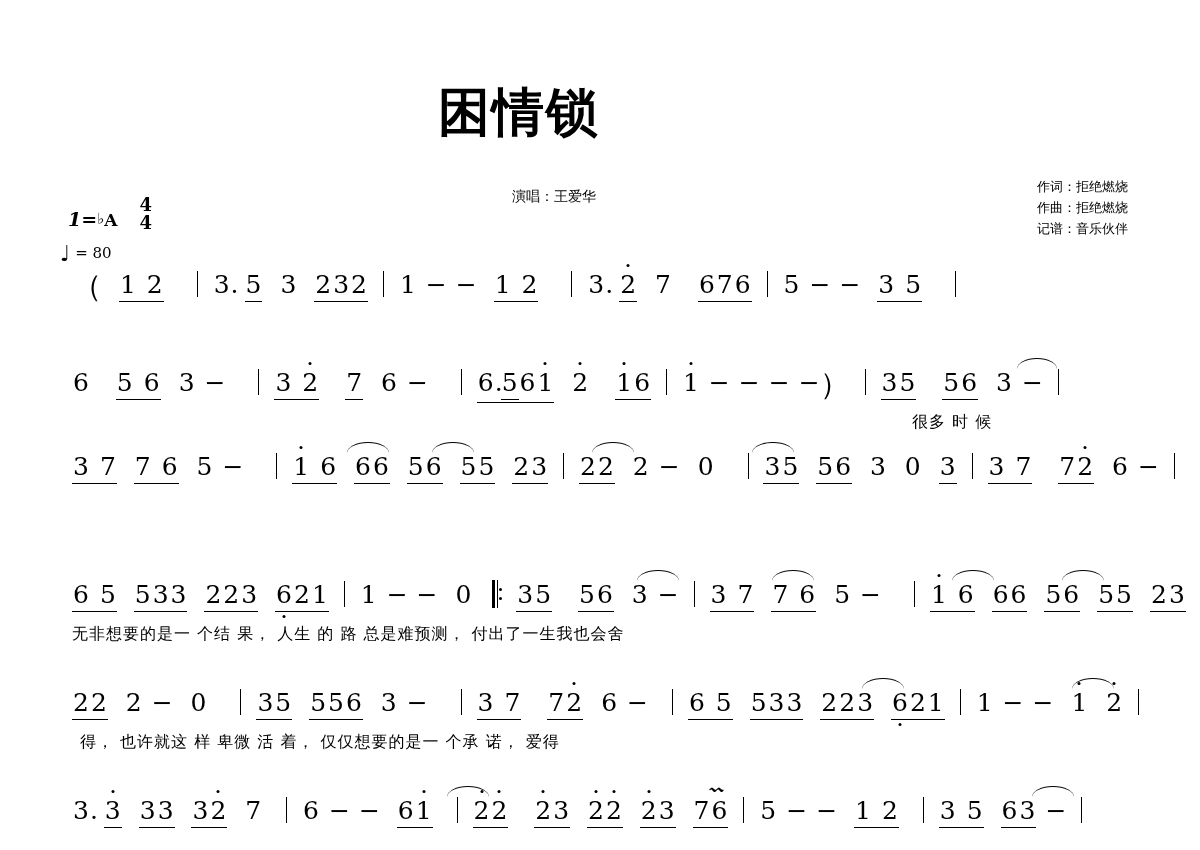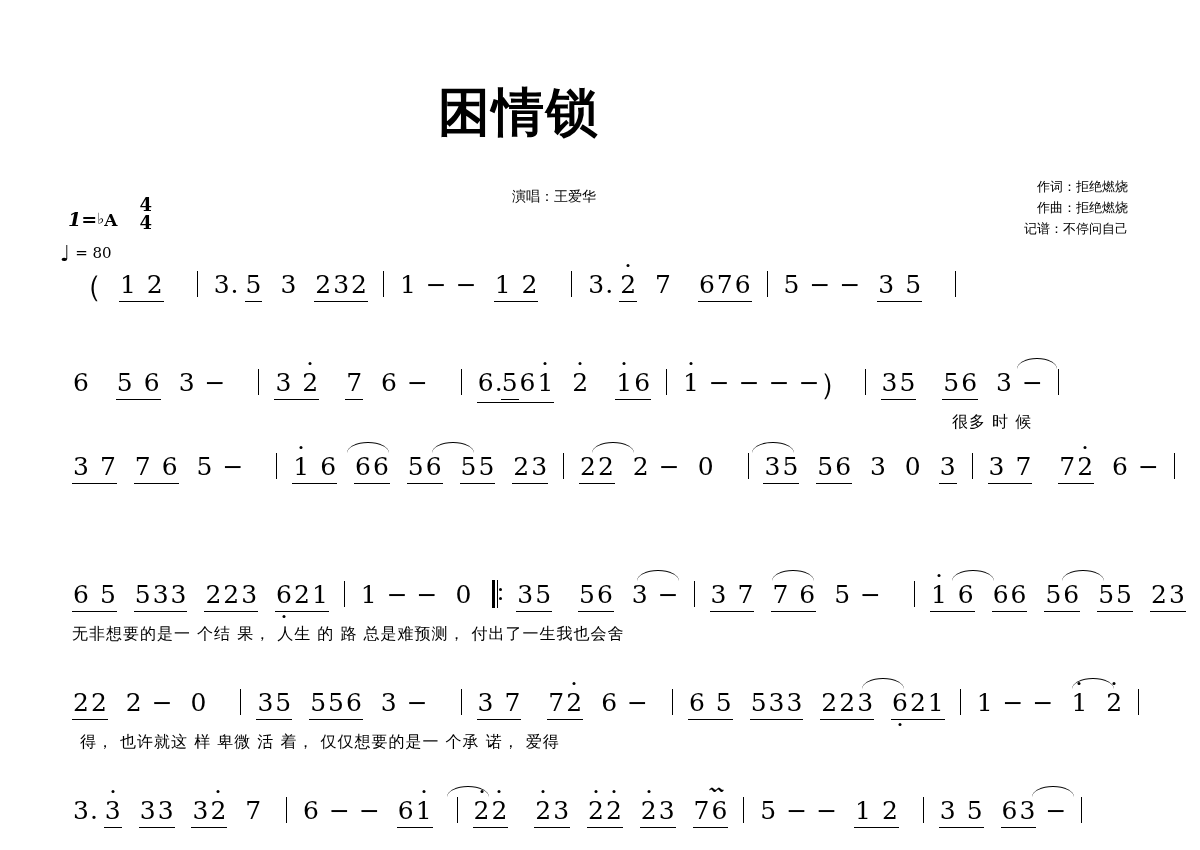--- a/index.html
+++ b/index.html
@@ -133,21 +133,21 @@
 <body>
 
 <div class="sheet">
 
   <div class="title">困情锁</div>
   <div class="singer">演唱：王爱华</div>
 
   <div class="credits">
     <div>作词：拒绝燃烧</div>
     <div>作曲：拒绝燃烧</div>
-    <div>记谱：不停问自己</div>
+    <div>记谱：音乐伙伴</div>
   </div>
 
   <div class="keyblock">
     <span class="one">1=</span><span class="flat">♭</span><span class="keyname">A</span>
     <span class="meter">
       <div>4</div>
       <div>4</div>
     </span>
   </div>
 
@@ -195,21 +195,21 @@
       <span class="n oct-up">2</span><span class="sp2"></span>
       <span class="grp u1"><span class="n oct-up">1</span><span class="n">6</span></span>
       <span class="bar"></span>
       <span class="n oct-up">1</span><span class="sp"></span>−<span class="sp"></span>−<span class="sp"></span>−<span class="sp"></span>−<span class="paren">）</span>
       <span class="bar"></span>
       <span class="grp u1"><span class="n">3</span><span class="n">5</span></span><span class="sp2"></span>
       <span class="grp u1"><span class="n">5</span><span class="n">6</span></span><span class="sp"></span>
       <span class="n">3</span><span class="sp"></span>−
       <span class="bar"></span>
     </div>
-    <div class="lyric" style="left:840px;margin-left:40px;">很多 时  候</div>
+    <div class="lyric" style="left:840px;">很多 时  候</div>
   </div>
 
   <div class="line" style="top:452px;">
     <div class="slur2" style="left:275px;top:-10px;width:42px;"></div>
     <div class="slur2" style="left:360px;top:-10px;width:42px;"></div>
     <div class="slur2" style="left:520px;top:-10px;width:42px;"></div>
     <div class="slur2" style="left:680px;top:-10px;width:42px;"></div>
     <div class="notes">
       <span class="grp u1"><span class="n">3</span><span class="sp"></span><span class="n">7</span></span><span class="sp"></span>
       <span class="grp u1"><span class="n">7</span><span class="sp"></span><span class="n">6</span></span><span class="sp"></span>

